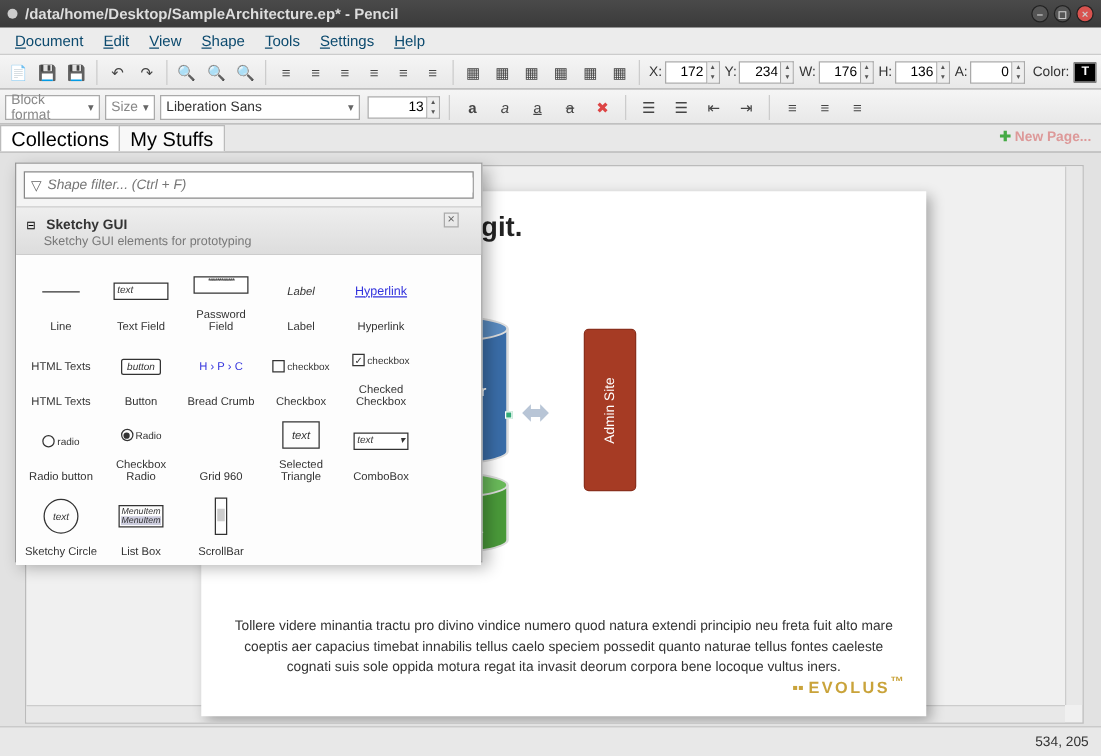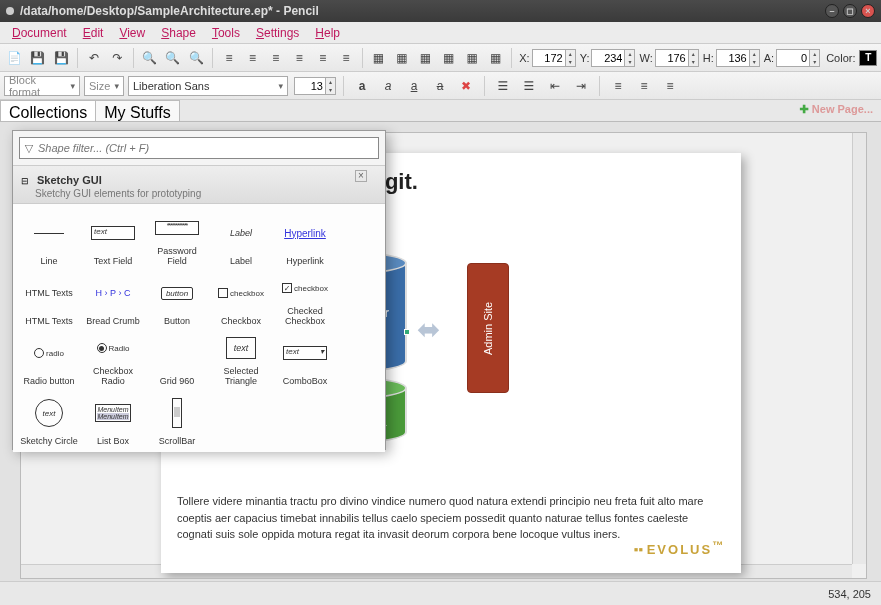--- a/index.html
+++ b/index.html
@@ -4,21 +4,21 @@
 <style>
 * { box-sizing: border-box; margin: 0; padding: 0; font-family: "Liberation Sans", Arial, sans-serif; }
 body { width: 881px; height: 605px; background: #3a3a3a; overflow: hidden; position: relative; }
 .titlebar { height: 22px; background: linear-gradient(#4a4a4a,#3a3a3a); display: flex; align-items: center; padding: 0 6px; color: #ddd; font-size: 12px; font-weight: bold; }
 .titlebar .dot { width: 8px; height: 8px; border-radius: 50%; background: #ccc; margin-right: 6px; }
 .titlebar .title { flex: 1; }
 .titlebar .winbtns { display: flex; gap: 4px; }
 .titlebar .winbtn { width: 14px; height: 14px; border-radius: 50%; background: #555; border:1px solid #222; display:flex;align-items:center;justify-content:center;font-size:9px;color:#ccc;}
 .titlebar .winbtn.close { background: #d9534f; }
 .menubar { height: 22px; background: #ececec; display: flex; align-items: center; padding: 0 4px; border-bottom: 1px solid #ccc; }
-.menubar span { font-size: 12px; padding: 2px 8px; color: #be185d; text-decoration: underline; text-decoration-color: transparent; }
+.menubar span { font-size: 12px; padding: 2px 8px; color: #0c4a6e; text-decoration: underline; text-decoration-color: transparent; }
 .menubar span:first-letter { text-decoration: underline; }
 .toolbar1 { height: 28px; background: linear-gradient(#f5f5f5,#e8e8e8); border-bottom:1px solid #ccc; display:flex; align-items:center; padding:0 4px; gap:2px; }
 .tbtn { width:22px; height:22px; border:1px solid transparent; border-radius:2px; display:flex; align-items:center; justify-content:center; font-size:12px; color:#444; background:transparent; }
 .sep { width:1px; height:20px; background:#ccc; margin:0 3px; }
 .coord { display:flex; align-items:center; font-size:11px; color:#333; margin-left:2px; }
 .coord label { margin-right:2px; }
 .coord input { width:34px; height:18px; font-size:11px; text-align:right; border:1px solid #aaa; background:#fff; padding:0 2px; }
 .spinbtns { width:10px; height:18px; display:flex; flex-direction:column; border:1px solid #aaa; border-left:none; }
 .spinbtns div { flex:1; font-size:6px; text-align:center; line-height:8px; color:#555; background:#eee; }
 .toolbar2 { height: 28px; background: linear-gradient(#f5f5f5,#e8e8e8); border-bottom:1px solid #ccc; display:flex; align-items:center; padding:0 4px; gap:4px; }
@@ -36,21 +36,21 @@
 .diagram { position:relative; height:220px; }
 .blk { position:absolute; border-radius:4px; color:#fff; font-size:11px; text-align:center; display:flex; flex-direction:column; justify-content:center; align-items:center; }
 .blk.blue { background:#3a6da8; border:1px solid #2a5a90; }
 .blk.red { background:#a63b24; border:1px solid #8a2f1c; }
 .arrow { position:absolute; color:#b8c5d6; font-size:28px; }
 .cyl { position:absolute; }
 .cyl .top { width:100%; height:24px; border-radius:50%; background:#5a8bc0; border:2px solid #ddd; position:absolute; top:-12px; z-index:2; }
 .cyl .body { width:100%; height:100%; background:#3a6da8; border:2px solid #ddd; border-radius:0 0 60px 60px / 0 0 12px 12px; color:#fff; text-align:center; display:flex; flex-direction:column; justify-content:center; font-size:12px; }
 .cyl.green .top { background:#6aba5a; }
 .cyl.green .body { background:#4a9a3a; }
-.bodytext { font-size:11px; color:#333; line-height:1.5; margin-top:30px; }
+.bodytext { font-size:11px; color:#333; line-height:1.5; margin-top:30px;text-align:center; }
 .evolus { position:absolute; right:16px; bottom:16px; color:#c9a33a; font-size:13px; letter-spacing:2px; font-weight:bold; }
 .evolus::before { content:"▪▪ "; letter-spacing:0; }
 
 .palette { position:absolute; left:12px; top:130px; width:374px; height:320px; background:#f4f4f4; border:1px solid #999; box-shadow:4px 4px 12px rgba(0,0,0,.3); z-index:10; }
 .palette .search { padding:6px; }
 .palette .search .sinput { display:flex; border:1px solid #888; background:#fff; height:22px; align-items:center; }
 .palette .search .sinput .sicon { width:18px; text-align:center; color:#666; font-size:11px; }
 .palette .search input { flex:1; border:none; outline:none; font-size:11px; font-style:italic; color:#aaa; }
 .palette .cathead { background:linear-gradient(#eee,#ddd); padding:4px 8px; border-top:1px solid #ccc; border-bottom:1px solid #ccc; position:relative; }
 .palette .cathead .cname { font-size:11px; font-weight:bold; color:#333; }
@@ -171,21 +171,21 @@
     </div>
   <span class="colorlabel">Color:</span>
   <div class="colorbox">T</div>
 </div>
 
 <div class="toolbar2">
   <div class="combo" style="width:76px">Block format</div>
   <div class="combo" style="width:40px">Size</div>
   <div class="combo" style="width:160px;color:#333">Liberation Sans</div>
   <div class="coord">
-      <input style="width: 32px;" value="13">
+      <input style="width: 48px;" value="13">
       <div class="spinbtns">
         <div>▴</div>
         <div>▾</div>
       </div>
     </div>
   <div class="sep"></div>
   <div class="tbtn">
       <b>a</b>
     </div>
   <div class="tbtn">
@@ -305,29 +305,29 @@
         <span>Hyperlink</span>
       </div>
     <div class="cell">
         <div class="thumb">
           <span style="font-size:9px">HTML Texts</span>
         </div>
         <span>HTML Texts</span>
       </div>
     <div class="cell">
         <div class="thumb">
+          <span class="btn">button</span>
+        </div>
+        <span>Button</span>
+      </div>
+    <div class="cell">
+        <div class="thumb">
           <span class="crumb">H › P › C</span>
         </div>
         <span>Bread Crumb</span>
-      </div>
-    <div class="cell">
-        <div class="thumb">
-          <span class="btn">button</span>
-        </div>
-        <span>Button</span>
       </div>
     <div class="cell">
         <div class="thumb">
           <div class="cb">
             <div class="sq"></div>
             <span>checkbox</span>
           </div>
         </div>
         <span>Checkbox</span>
       </div>

